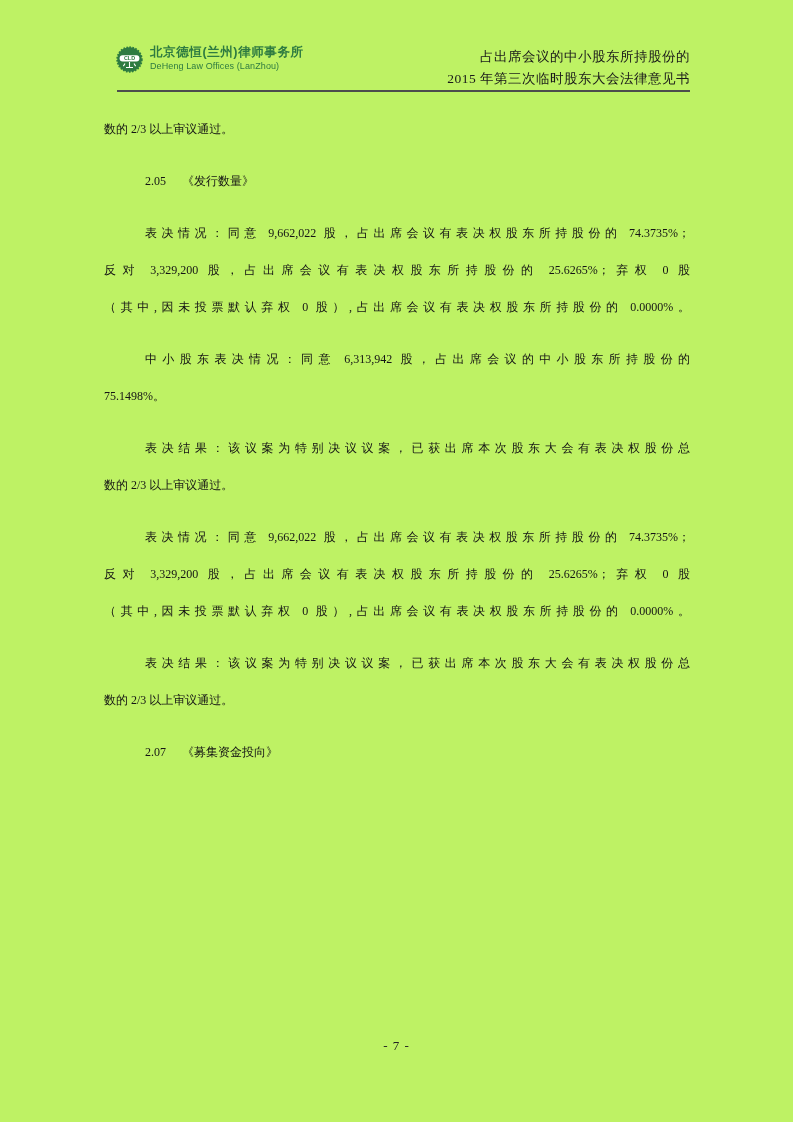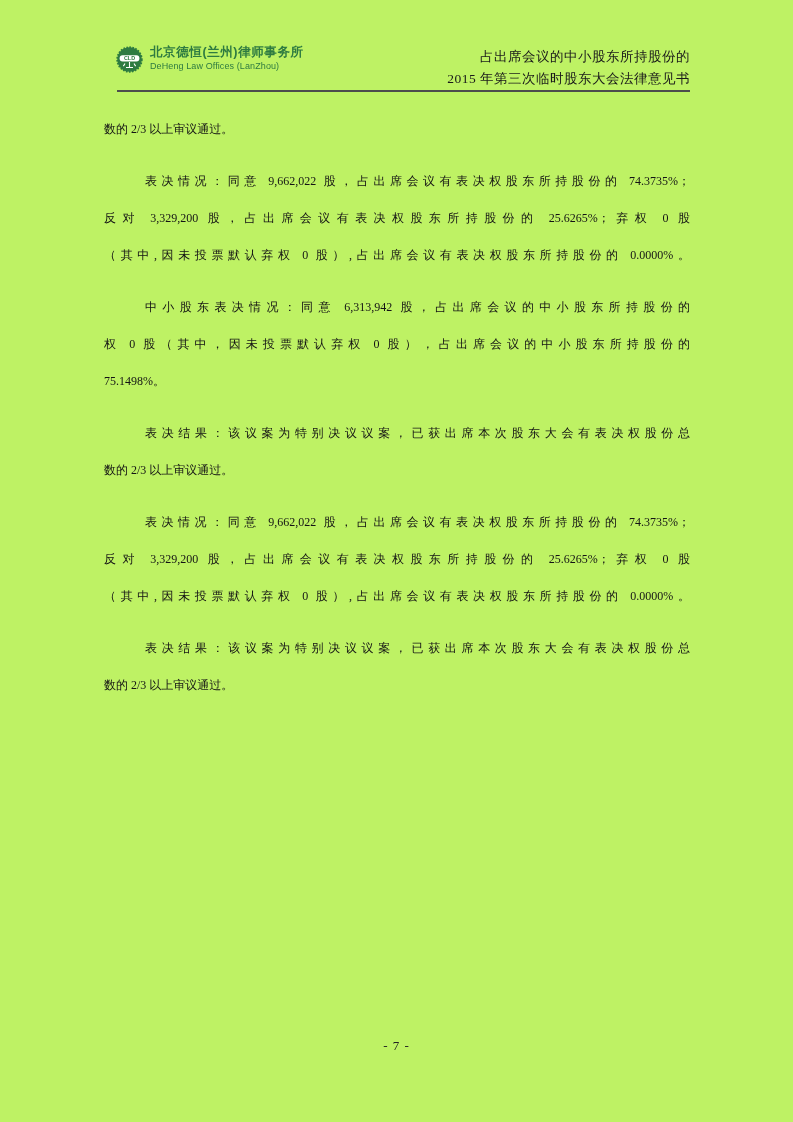--- a/index.html
+++ b/index.html
@@ -80,30 +80,32 @@
   </div>
 
   <div class="rule"></div>
 
   <main class="doc-body">
 
     <div class="block">
       <div class="line">数的 2/3 以上审议通过。</div>
     </div>
 
+    <div class="block heading indent">
+      <span class="h-num">2.05</span><span class="h-title">《发行数量》</span>
+    </div>
 
     <div class="block">
       <div class="line j indent">表决情况：同意 9,662,022 股，占出席会议有表决权股东所持股份的 74.3735%；</div>
       <div class="line j">反对 3,329,200 股，占出席会议有表决权股东所持股份的 25.6265%；弃权 0 股</div>
       <div class="line j">（其中,因未投票默认弃权 0 股）,占出席会议有表决权股东所持股份的 0.0000%。</div>
     </div>
 
     <div class="block">
       <div class="line j indent">中小股东表决情况：同意 6,313,942 股，占出席会议的中小股东所持股份的</div>
-      <div class="line j">权 0 股（其中，因未投票默认弃权 0 股），占出席会议的中小股东所持股份的</div>
       <div class="line">75.1498%。</div>
     </div>
 
     <div class="block">
       <div class="line j indent">表决结果：该议案为特别决议议案，已获出席本次股东大会有表决权股份总</div>
       <div class="line">数的 2/3 以上审议通过。</div>
     </div>
 
 
     <div class="block">
@@ -111,20 +113,23 @@
       <div class="line j">反对 3,329,200 股，占出席会议有表决权股东所持股份的 25.6265%；弃权 0 股</div>
       <div class="line j">（其中,因未投票默认弃权 0 股）,占出席会议有表决权股东所持股份的 0.0000%。</div>
     </div>
 
 
     <div class="block">
       <div class="line j indent">表决结果：该议案为特别决议议案，已获出席本次股东大会有表决权股份总</div>
       <div class="line">数的 2/3 以上审议通过。</div>
     </div>
 
+    <div class="block heading indent">
+      <span class="h-num">2.07</span><span class="h-title">《募集资金投向》</span>
+    </div>
 
   </main>
 
   <div class="page-footer">
     <span>- 7 -</span>
   </div>
 
 </div>
 
 </body></html>

